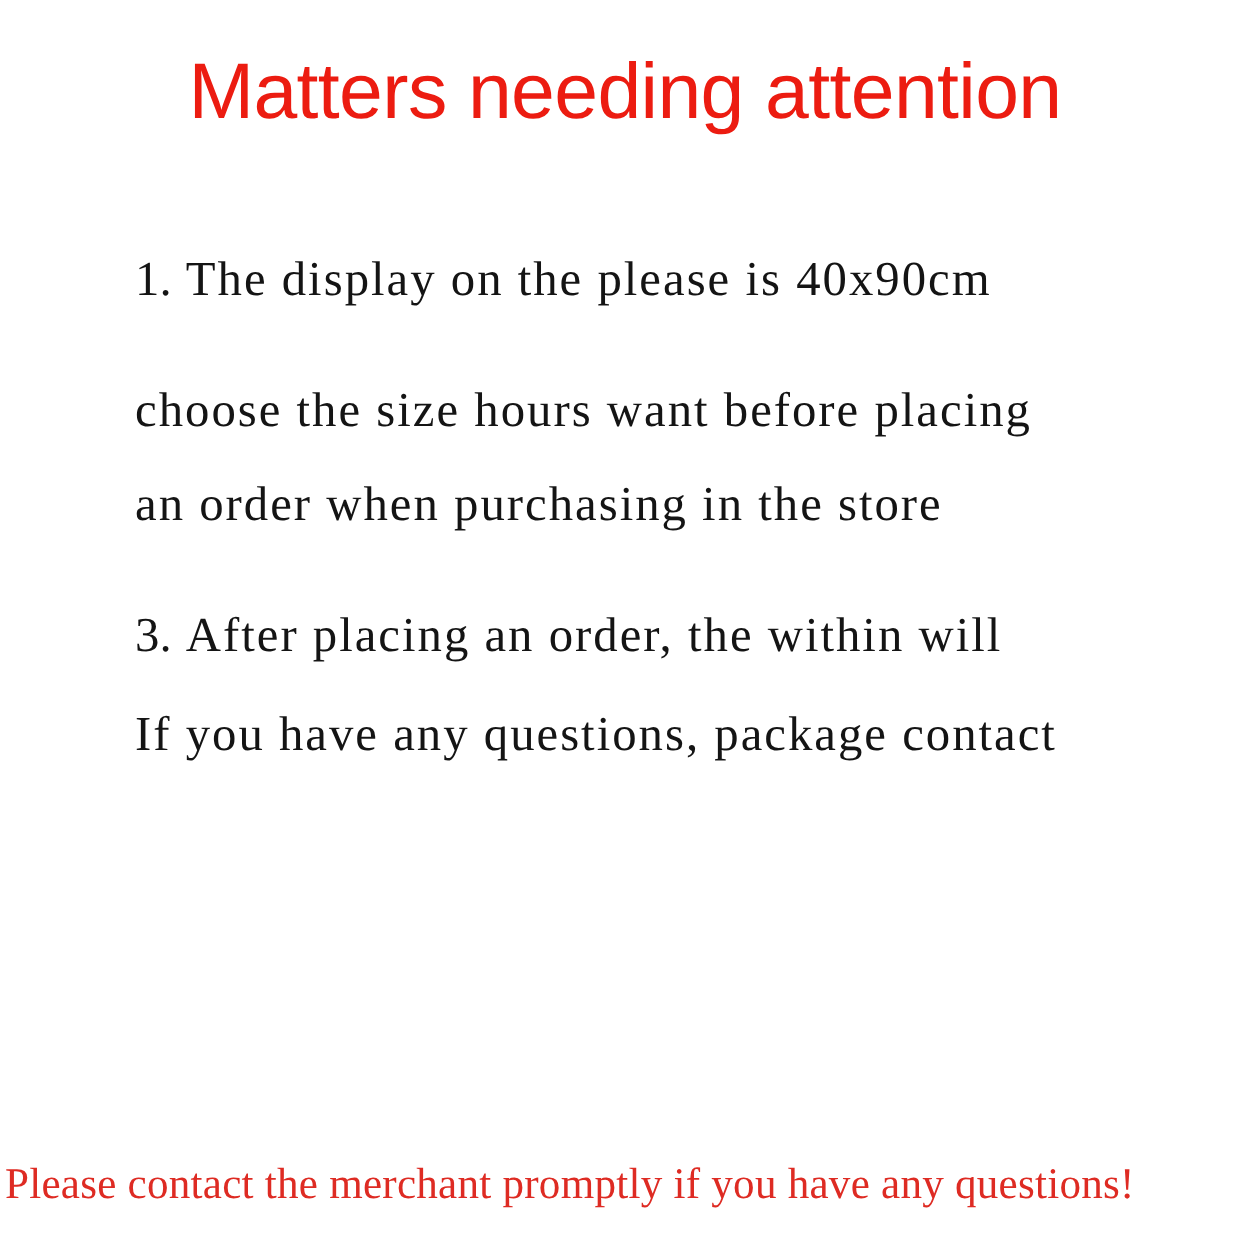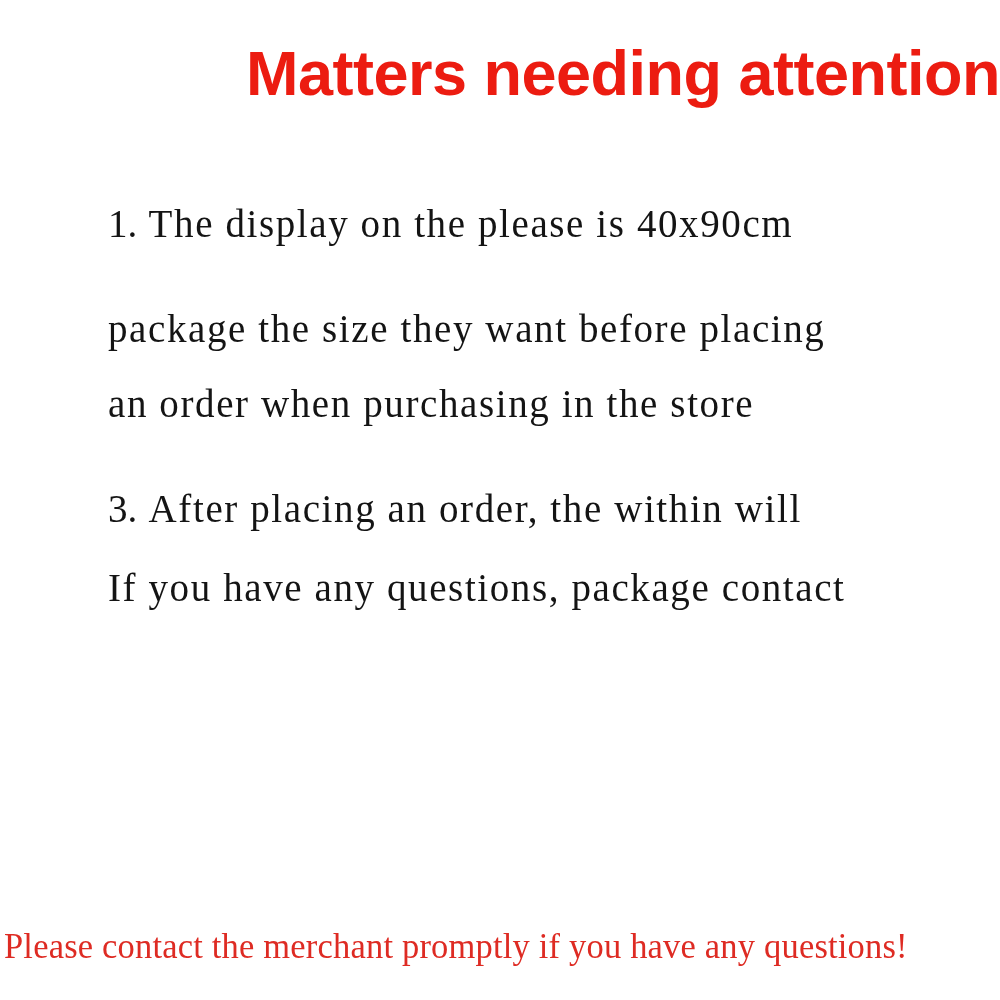--- a/index.html
+++ b/index.html
@@ -19,23 +19,23 @@
     height: 1000px;
     background: #ffffff;
   }
 
   
   .title {
     position: absolute;
     left: 0;
     top: 38px;
     width: 1000px;
-    text-align: right;
+    text-align: center;
     font-family: "Liberation Sans", "DejaVu Sans", sans-serif;
-    font-weight: bold;
+    font-weight: normal;
     font-size: 63px;
     line-height: 70px;
     color: #ec1c11;
     letter-spacing: -0.5px;
     white-space: nowrap;
   }
 
   
   .body-block {
     position: absolute;
@@ -87,21 +87,21 @@
 
   <div class="title">Matters needing attention</div>
 
   <div class="body-block">
 
     <div class="item item-1">
       <span class="line"><span class="num">1.</span>&nbsp;<span>The display on the please is 40x90cm</span></span>
     </div>
 
     <div class="item item-2">
-      <span class="line">package the size they want before placing</span>
+      <span class="line">choose the size hours want before placing</span>
       <span class="line">an order when purchasing in the store</span>
     </div>
 
     <div class="item item-3">
       <span class="line"><span class="num">3.</span>&nbsp;<span>After placing an order, the within will</span></span>
       <span class="line">If you have any questions, package contact</span>
     </div>
 
   </div>
 

